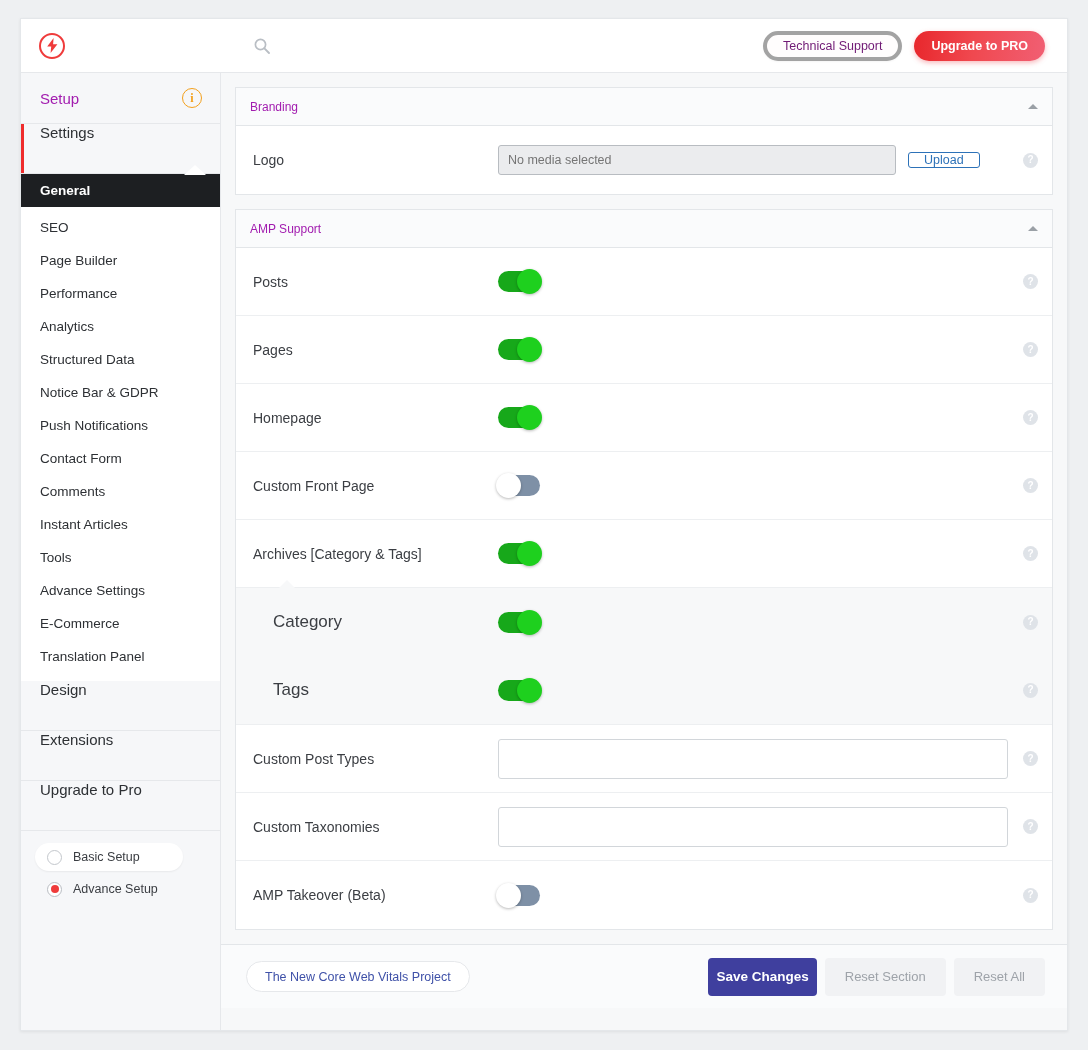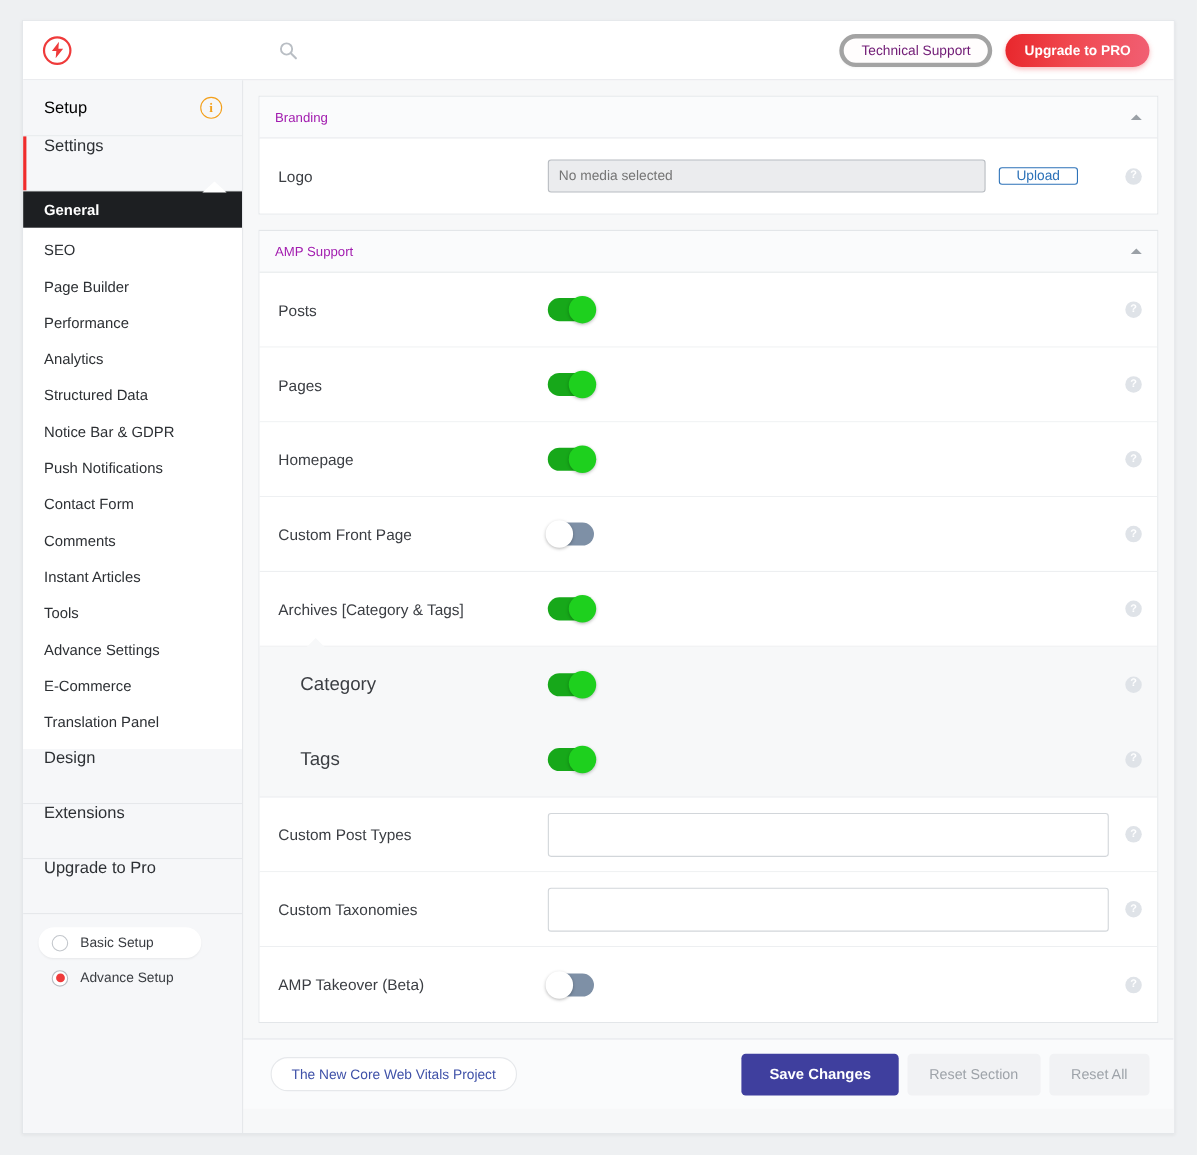--- a/index.html
+++ b/index.html
@@ -94,21 +94,21 @@
   .side-top {
     height: 51px;
     background: #f6f7f9;
     border-bottom: 1px solid #e6e8eb;
     display: flex;
     align-items: center;
     padding: 0 18px 0 19px;
   }
   .side-top-label {
     font-size: 15px;
-    color: #000000;
+    color: #a21caf;
     flex: 1;
   }
   .info-icon {
     width: 20px; height: 20px;
     border: 1.6px solid #f3a01c;
     border-radius: 50%;
     color: #f3a01c;
     font-size: 12px;
     font-weight: bold;
     font-family: "Liberation Serif", serif;
@@ -375,21 +375,21 @@
     cursor: pointer;
   }
   .footer-right {
     margin-left: auto;
     display: flex;
     align-items: center;
     gap: 8px;
   }
   .btn-save {
     height: 38px;
-    padding: 0 25px;
+    padding: 0 8px;
     border-radius: 4px;
     border: none;
     background: #3f3f9e;
     color: #ffffff;
     font-size: 13.5px;
     font-weight: bold;
     cursor: pointer;
     font-family: "Liberation Sans", sans-serif;
   }
   .btn-reset {

